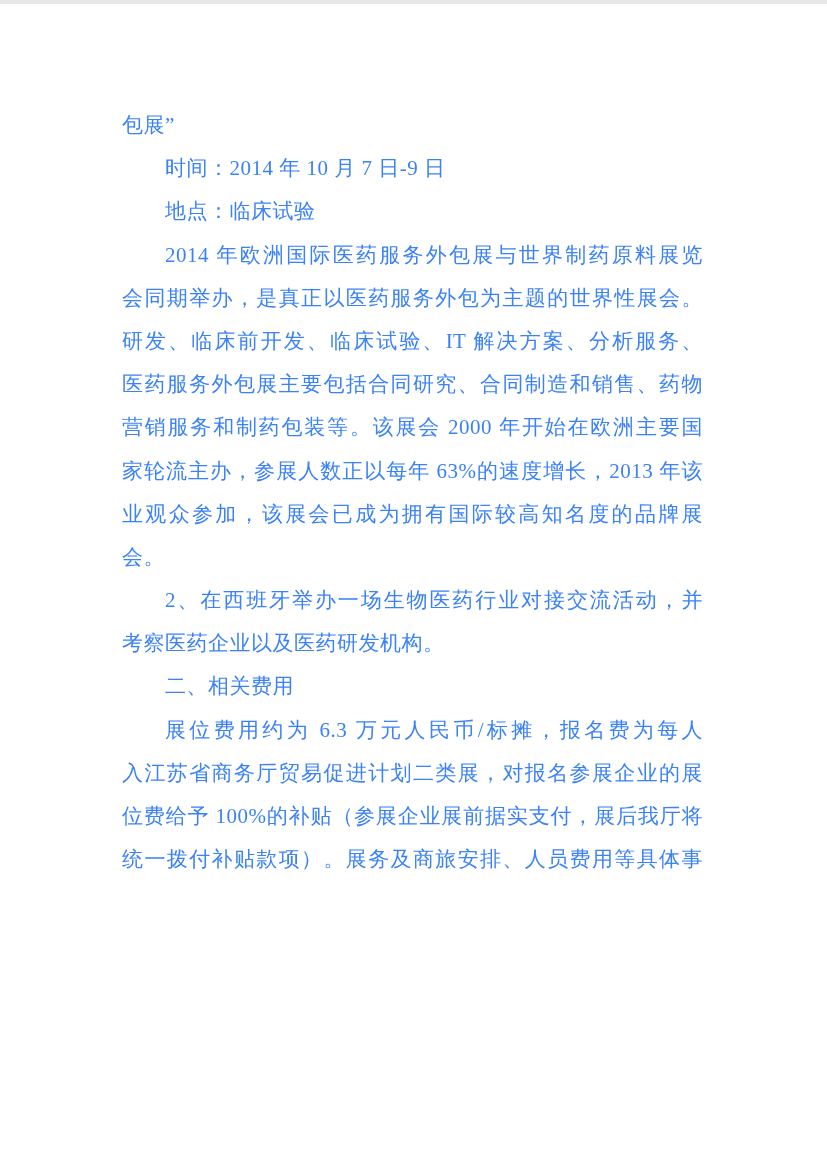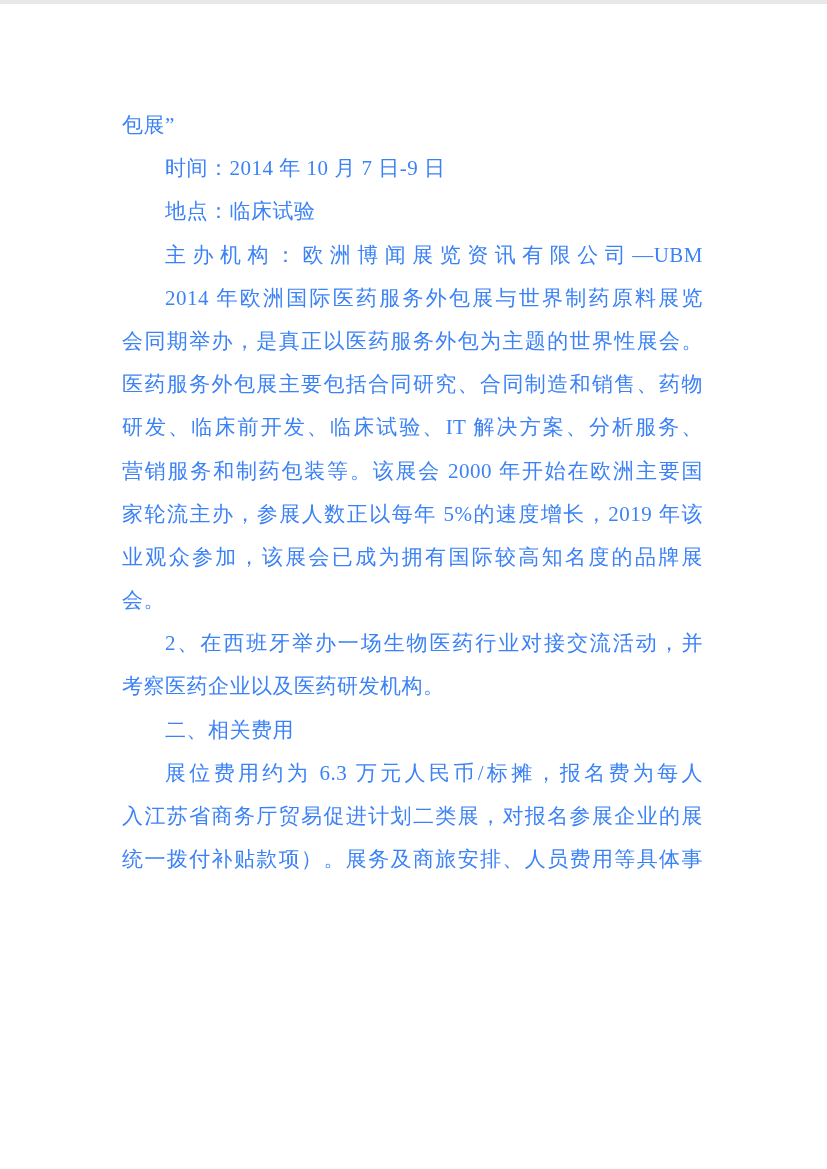--- a/index.html
+++ b/index.html
@@ -41,29 +41,29 @@
   }
 </style>
 </head>
 <body>
 
 <div class="page">
   <div class="textblock">
       <div class="line">包展”</div>
       <div class="line indent">时间：2014 年 10 月 7 日-9 日</div>
       <div class="line indent">地点：临床试验</div>
-      <div class="line indent fill">主办机构：欧洲博闻展览资讯有限公司—UBM</div>
       <div class="line indent fill">2014 年欧洲国际医药服务外包展与世界制药原料展览</div>
       <div class="line fill">会同期举办，是真正以医药服务外包为主题的世界性展会。</div>
+      <div class="line fill">研发、临床前开发、临床试验、IT 解决方案、分析服务、</div>
       <div class="line fill">医药服务外包展主要包括合同研究、合同制造和销售、药物</div>
-      <div class="line fill">研发、临床前开发、临床试验、IT 解决方案、分析服务、</div>
       <div class="line fill">营销服务和制药包装等。该展会 2000 年开始在欧洲主要国</div>
-      <div class="line fill">家轮流主办，参展人数正以每年 5%的速度增长，2019 年该</div>
+      <div class="line fill">家轮流主办，参展人数正以每年 63%的速度增长，2013 年该</div>
       <div class="line fill">业观众参加，该展会已成为拥有国际较高知名度的品牌展</div>
       <div class="line">会。</div>
       <div class="line indent fill">2、在西班牙举办一场生物医药行业对接交流活动，并</div>
       <div class="line">考察医药企业以及医药研发机构。</div>
       <div class="line indent">二、相关费用</div>
       <div class="line indent fill">展位费用约为 6.3 万元人民币/标摊，报名费为每人</div>
       <div class="line fill">入江苏省商务厅贸易促进计划二类展，对报名参展企业的展</div>
+      <div class="line fill">位费给予 100%的补贴（参展企业展前据实支付，展后我厅将</div>
       <div class="line fill">统一拨付补贴款项）。展务及商旅安排、人员费用等具体事</div>
     </div>
 </div>
 
 </body></html>

